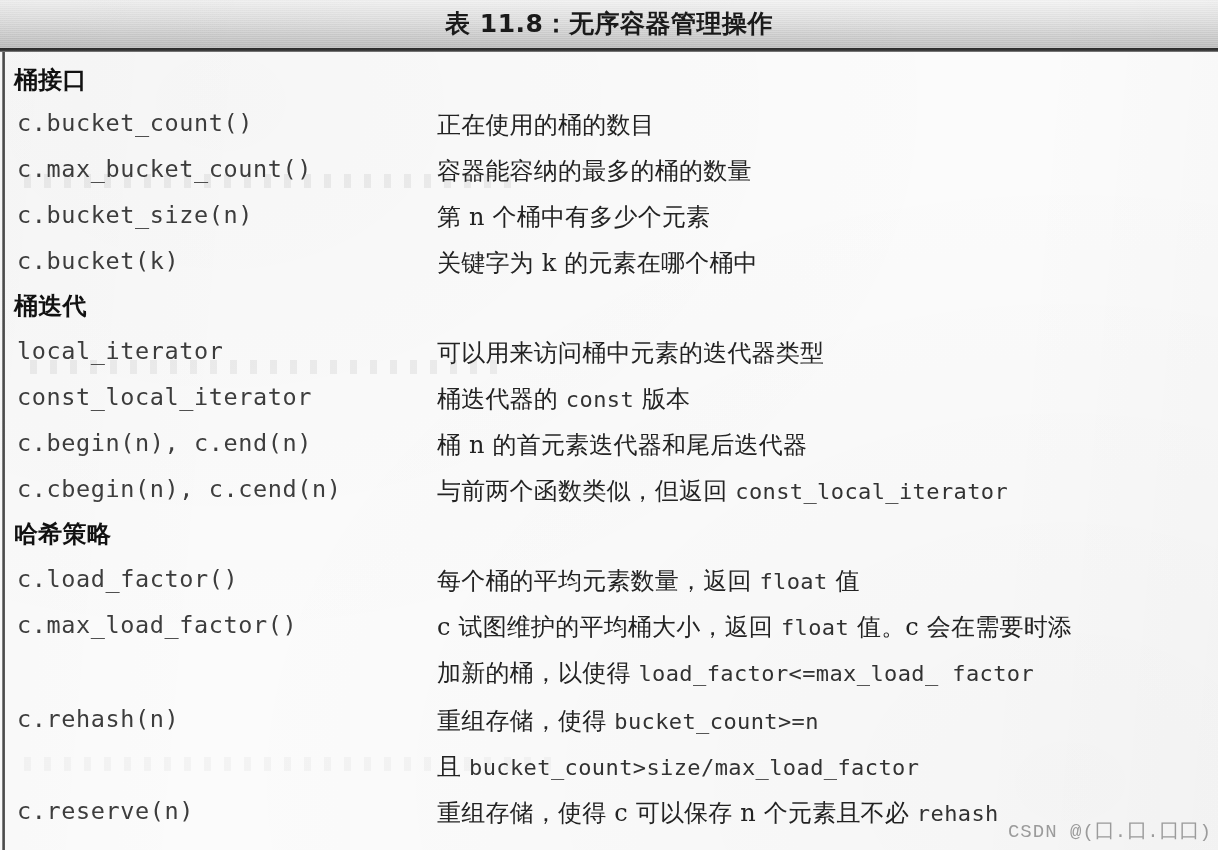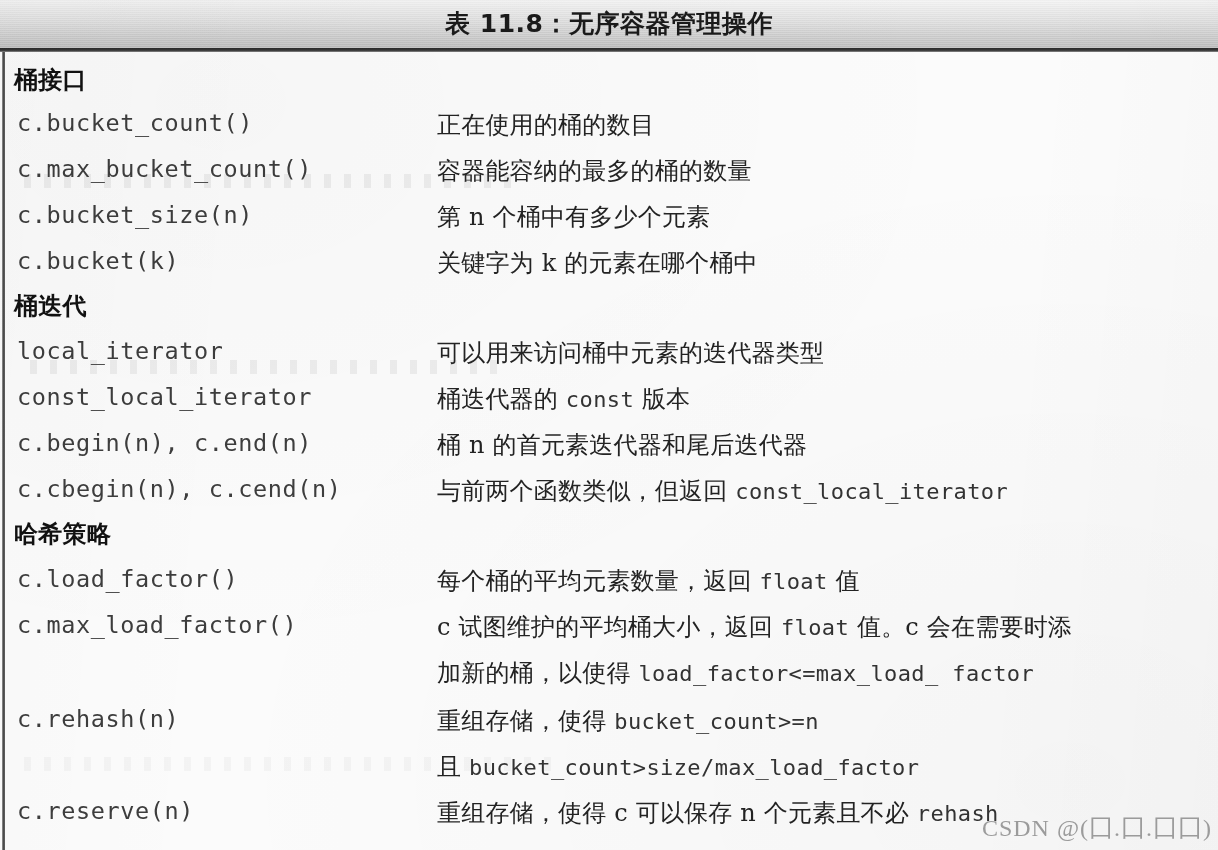--- a/index.html
+++ b/index.html
@@ -167,22 +167,22 @@
     filter: blur(0.7px);
     opacity: 0.5;
     z-index: 1;
   }
 
   
   .watermark {
     position: absolute;
     right: 6px;
     bottom: 6px;
-    font-family: Liberation Serif, serif;
-    font-size: 24px;
+    font-family: Liberation Mono, monospace;
+    font-size: 19px;
     color: rgba(120,120,120,0.72);
     letter-spacing: 1px;
     white-space: pre;
     z-index: 7;
   }
 </style>
 </head>
 <body>
 
 <div class="page">

